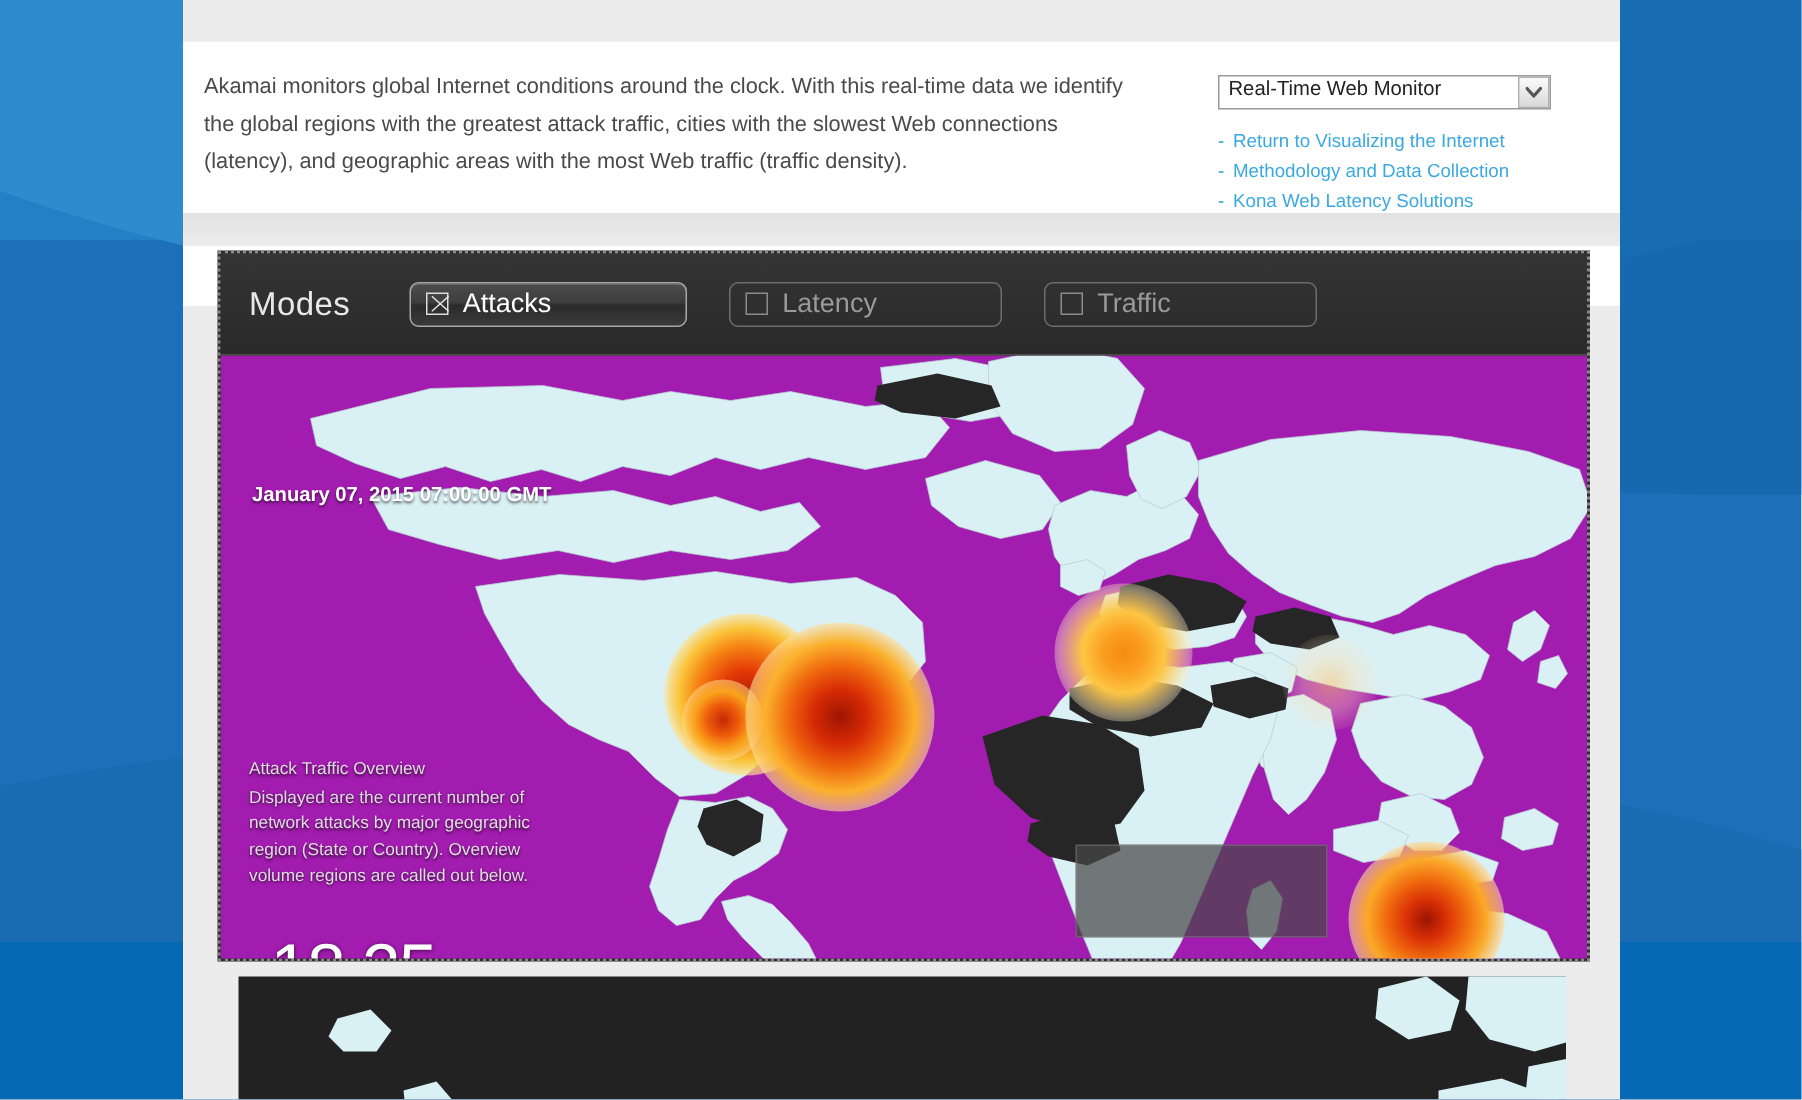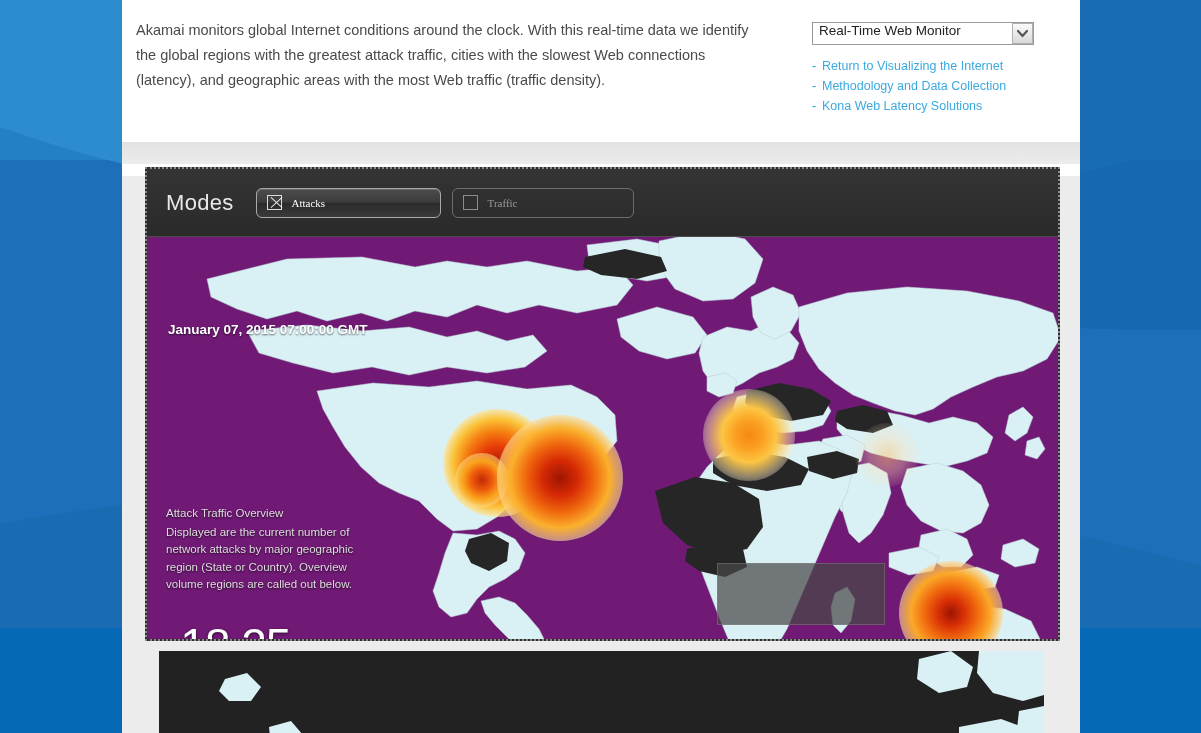--- a/index.html
+++ b/index.html
@@ -56,20 +56,21 @@
     left: 122px; top: 0;
     width: 958px;
     height: 733px;
     background: #ececec;
   }
   .content-head {
     position: relative;
     height: 176px;
     background: #ffffff;
     padding: 18px 16px 0 14px;
+    margin-top: 28px;
   }
   .gray-fade {
     position: absolute;
     left: 0; top: 142px; width: 958px; height: 22px;
     background: linear-gradient(#e2e2e2, #ececec);
   }
 
   .intro {
     width: 620px;
     font-size: 14.5px;
@@ -133,41 +134,41 @@
   
   .modes-bar {
     position: relative;
     height: 68px;
     background: linear-gradient(#343434, #2a2a2a);
     border-bottom: 1px solid #4c4c4c;
     display: flex;
     align-items: center;
     padding-left: 19px;
     z-index: 5;
+    gap: 17px;
   }
   .modes-label {
     font-size: 22px;
     color: #e8e8e8;
     letter-spacing: .3px;
     font-weight: 300;
     margin-right: 22px;
   }
   .mode-btn {
     height: 30px;
     border-radius: 6px;
     display: flex;
     align-items: center;
     padding: 0 10px;
     margin-right: 11px;
     border: 1px solid #6d6d6d;
     color: #9a9a9a;
-    font-size: 11px;
+    font-size: 18px;
     background: transparent;
     cursor: pointer;
-    font-family: Liberation Serif, serif;
   }
   .mode-btn.active {
     width: 185px;
     color: #ffffff;
     border-color: #a9a9a9;
     background: linear-gradient(#4c4c4c 0%, #3d3d3d 45%, #2b2b2b 52%, #3a3a3a 100%);
     box-shadow: inset 0 1px 0 rgba(255,255,255,.16);
   }
   .mode-btn#mode-latency { width: 182px; }
   .mode-btn#mode-traffic { width: 182px; text-align: center; }
@@ -187,21 +188,21 @@
     width: 15px; height: 1px;
     background: #e8e8e8;
   }
   .cbox.checked::before { transform: rotate(42deg); }
   .cbox.checked::after  { transform: rotate(-42deg); }
 
   
   .map-stage {
     position: relative;
     height: 406px;
-    background: #701a75;
+    background: #a21caf;
     overflow: hidden;
   }
   .map-svg {
     position: absolute;
     left: 0; top: -36px;
     width: 915px; height: 470px;
   }
   .map-land { fill: #d9f0f5; stroke: #b9ccd2; stroke-width: .5; }
   .map-dark { fill: #262626; stroke: none; }
 
@@ -332,20 +333,24 @@
   <div id="viz">
 
     <div class="modes-bar">
       <span class="modes-label">Modes</span>
 
       <div class="mode-btn active" id="mode-attacks">
         <span class="cbox checked"></span>
         <span>Attacks</span>
       </div>
 
+      <div class="mode-btn" id="mode-latency">
+        <span class="cbox"></span>
+        <span>Latency</span>
+      </div>
 
       <div class="mode-btn" id="mode-traffic">
         <span class="cbox"></span>
         <span>Traffic</span>
       </div>
     </div>
 
     <div class="map-stage">
 
       <svg class="map-svg" viewBox="0 0 915 470" preserveAspectRatio="none">

